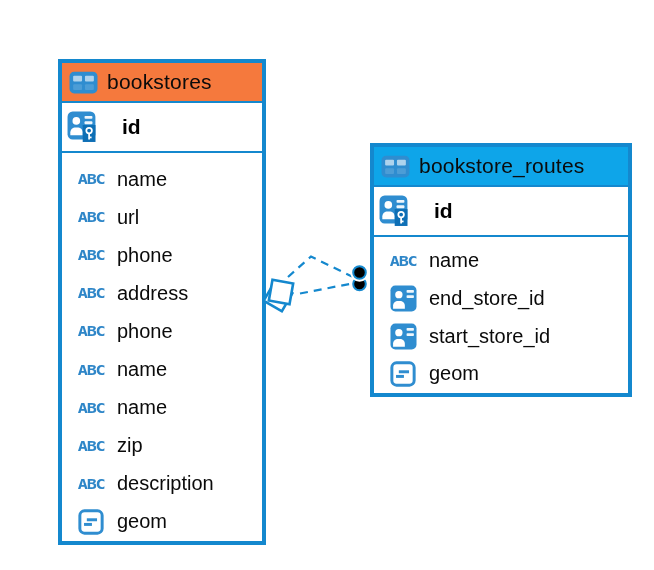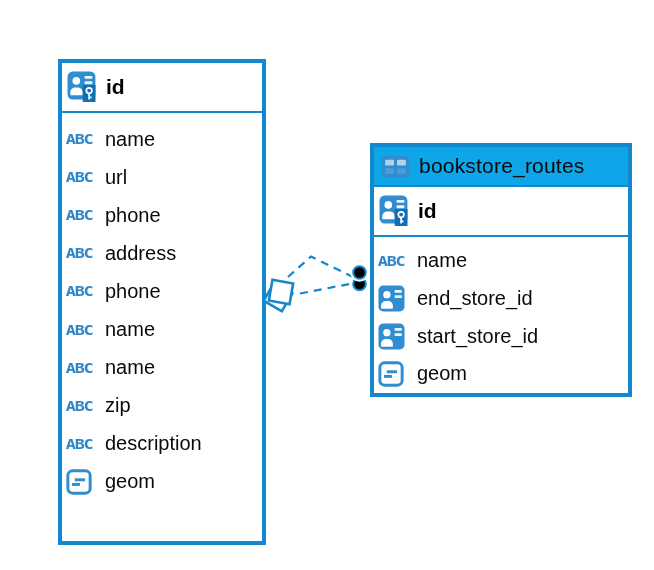--- a/index.html
+++ b/index.html
@@ -16,24 +16,24 @@
     display:flex;align-items:center;gap:9px;height:40px;
     padding:0 6px 0 7px;border-bottom:2px solid #1488CE;box-sizing:border-box;
   }
   .card-header .tname{
     font-size:21px;color:#0b0b0b;letter-spacing:.2px;white-space:nowrap;
   }
   .pk-row{
     display:flex;align-items:center;height:50px;box-sizing:border-box;
     padding:0 6px 0 5px;border-bottom:2px solid #1488CE;background:#fff;
   }
-  .pk-row .pname{font-size:21px;font-weight:bold;color:#000;margin-left:8px;}
+  .pk-row .pname{font-size:21px;font-weight:bold;color:#000;margin-left:24px;}
   .cols{box-sizing:border-box;}
   .col-row{
-    display:flex;align-items:center;box-sizing:border-box;padding-left:0;
+    display:flex;align-items:center;box-sizing:border-box;padding-left:12px;
   }
   #bookstores .col-row{height:38.1px;}
   #bookstore-routes .col-row{height:37.7px;}
   .icon-cell{
     width:34px;min-width:34px;display:flex;align-items:center;justify-content:center;
   }
   .cname{font-size:20px;color:#0a0a0a;margin-left:9px;white-space:nowrap;}
   .abc-glyph{
     display:inline-block;font-family:"DejaVu Sans Mono", monospace;
     font-weight:bold;font-size:14px;color:#2E86C8;transform:scaleX(1.2);
@@ -74,20 +74,26 @@
     </symbol>
     <symbol id="sym-object" viewBox="0 0 28 28">
       <rect x="2" y="2" width="24" height="24" rx="5" fill="none" stroke="#2F8DD0" stroke-width="3.2"></rect>
       <rect x="9.5" y="10" width="11" height="3.2" fill="#2F8DD0"></rect>
       <rect x="6.5" y="15" width="8.5" height="3.2" fill="#2F8DD0"></rect>
     </symbol>
   </defs>
 </svg>
 
 <div class="card" id="bookstores" style="left:58px;top:59px;width:208px;height:486px;">
+  <div class="card-header" style="background:#F5793D;">
+    <svg width="29" height="23" viewBox="0 0 28 22">
+        <use href="#sym-table"></use>
+      </svg>
+    <span class="tname">bookstores</span>
+  </div>
   <div class="pk-row">
     <svg width="31" height="32" viewBox="0 0 30 31">
         <use href="#sym-pk"></use>
       </svg>
     <span class="pname">id</span>
   </div>
   <div class="cols" style="padding-top:7px;">
     <div class="col-row">
       <span class="icon-cell">
           <span class="abc-glyph">ABC</span>

